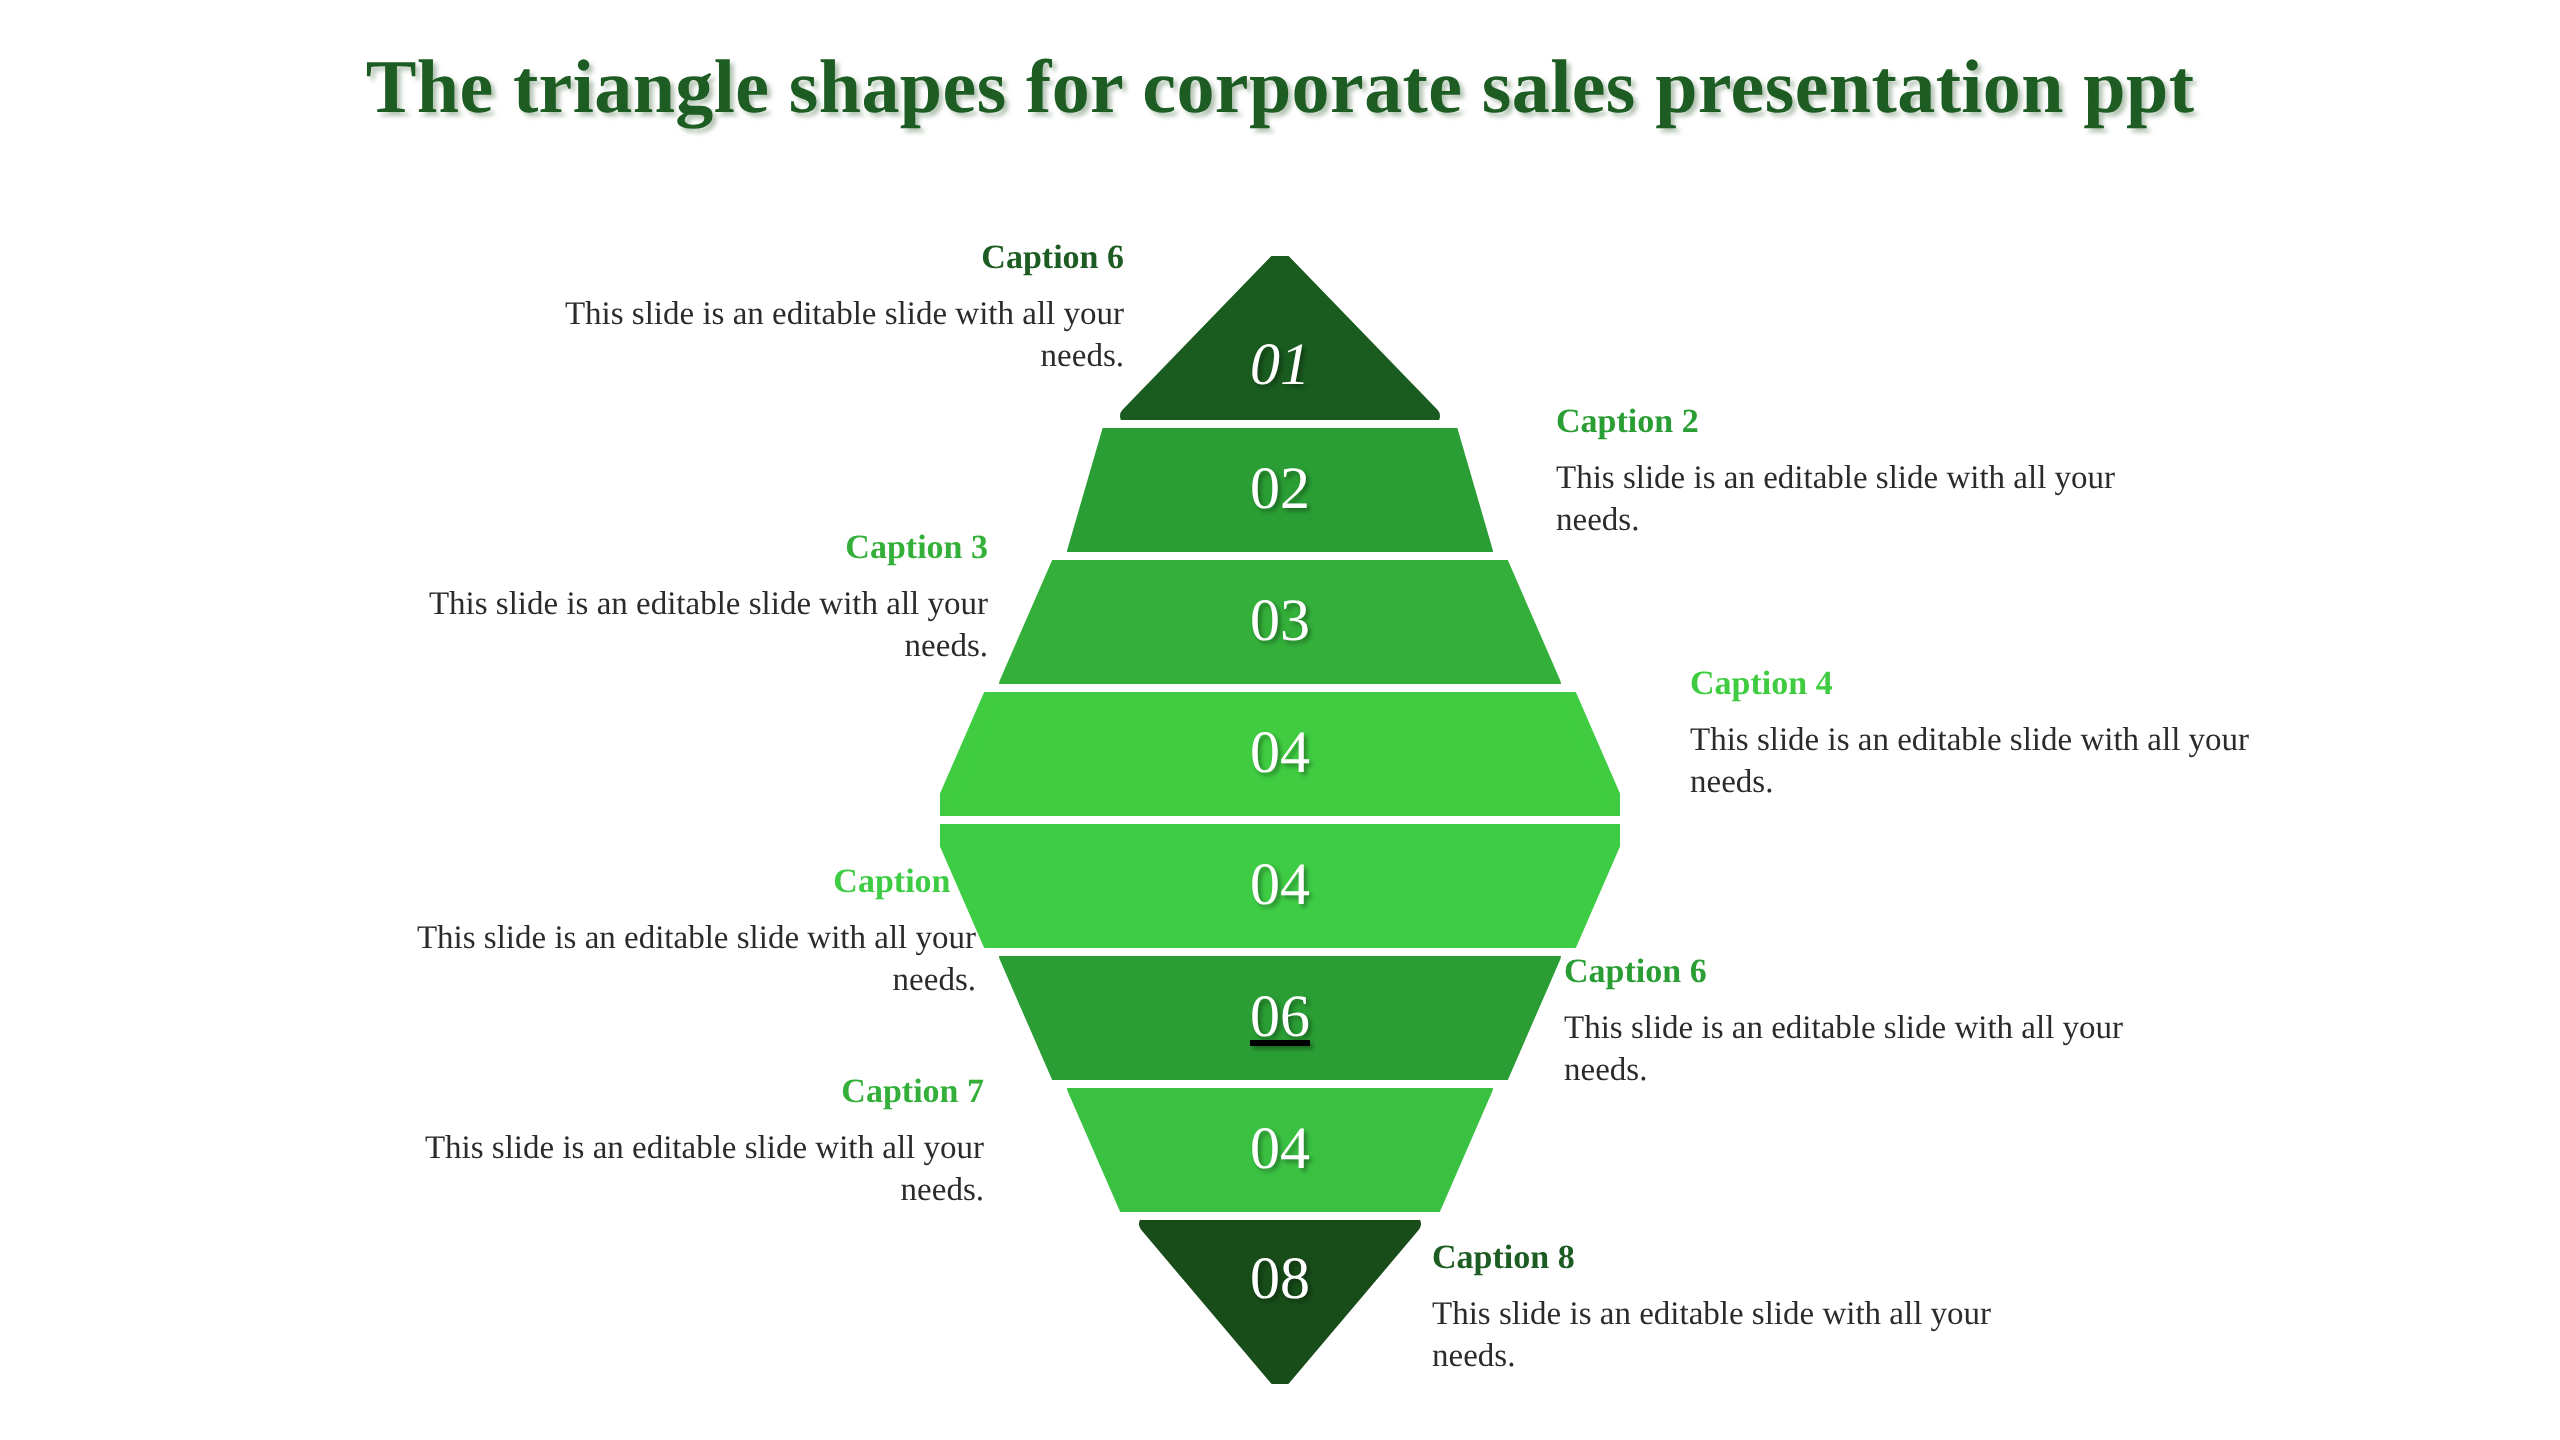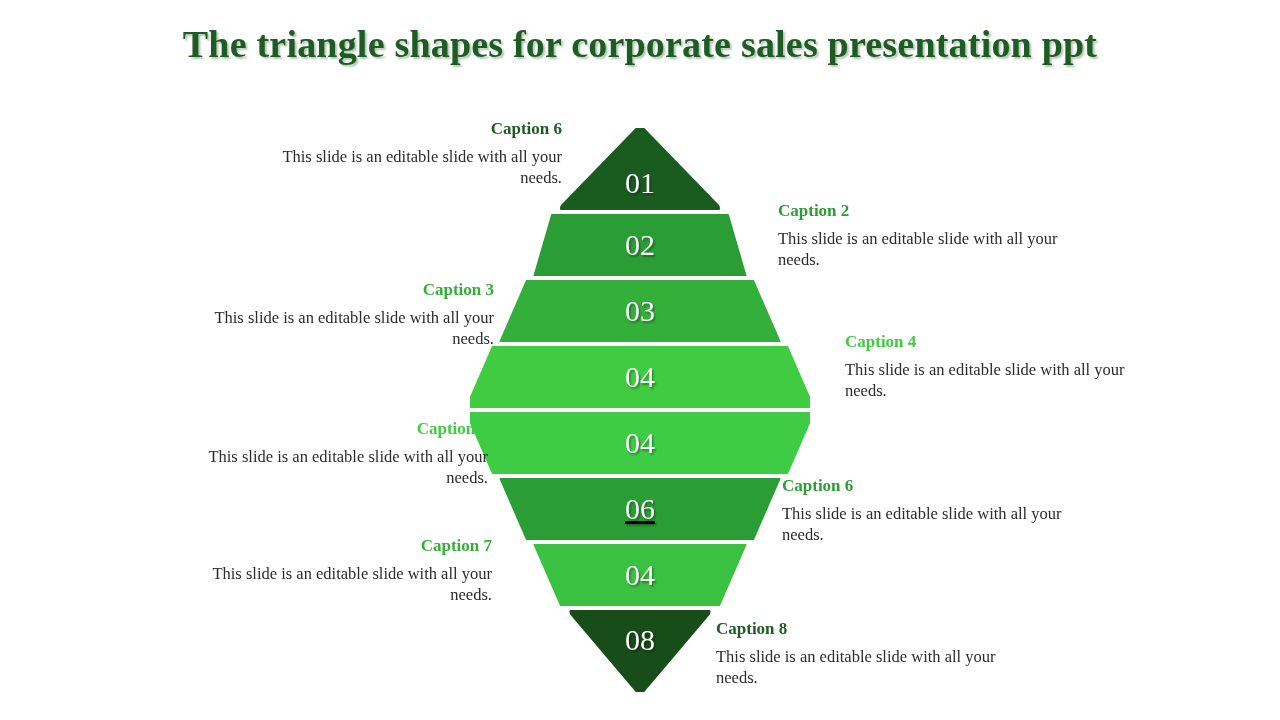--- a/index.html
+++ b/index.html
@@ -100,21 +100,21 @@
 
 <div id="slide">
 
   <div id="slide-title">The triangle shapes for corporate sales presentation ppt</div>
 
   <div id="funnel">
       <div class="seg" style="top: 0px; height: 82px;">
         <svg class="seg-shape" viewBox="0 0 340 82" preserveAspectRatio="none">
           <path d="M 170 2 L 245.5 80 L 94.5 80 Z" fill="#1a5c1f" stroke="#1a5c1f" stroke-width="9" stroke-linejoin="round" vector-effect="non-scaling-stroke"></path>
         </svg>
-        <span class="seg-num" style="margin-top: 27px;">01</span>
+        <span class="seg-num" style="margin-top: 27px; font-style: italic;">01</span>
       </div>
       <div class="seg" style="top: 86px; height: 62px;">
         <svg class="seg-shape" viewBox="0 0 340 62" preserveAspectRatio="none">
           <path d="M 86 0 L 254 0 L 272 62 L 68 62 Z" fill="#2a9e34" stroke="#2a9e34" stroke-width="9" stroke-linejoin="round" vector-effect="non-scaling-stroke"></path>
         </svg>
         <span class="seg-num">02</span>
       </div>
       <div class="seg" style="top: 152px; height: 62px;">
         <svg class="seg-shape" viewBox="0 0 340 62" preserveAspectRatio="none">
           <path d="M 61 0 L 279 0 L 306 62 L 34 62 Z" fill="#34b03a" stroke="#34b03a" stroke-width="9" stroke-linejoin="round" vector-effect="non-scaling-stroke"></path>
@@ -155,29 +155,29 @@
 
   <div id="captions-layer">
       <div class="caption left" style="left: 262px; top: 120px;">
         <div class="caption-title" style="color: rgb(29, 92, 34);">Caption 6</div>
         <div class="caption-body" style="color: rgb(43, 43, 43);">This slide is an editable slide with all your needs.</div>
       </div>
       <div class="caption right" style="left: 778px; top: 202px;">
         <div class="caption-title" style="color: rgb(42, 158, 52);">Caption 2</div>
         <div class="caption-body" style="color: rgb(43, 43, 43);">This slide is an editable slide with all your needs.</div>
       </div>
-      <div class="caption left" style="left: 194px; top: 265px; margin-top: 16px;">
+      <div class="caption left" style="left: 194px; top: 265px;">
         <div class="caption-title" style="color: rgb(52, 176, 58);">Caption 3</div>
         <div class="caption-body" style="color: rgb(43, 43, 43);">This slide is an editable slide with all your needs.</div>
       </div>
       <div class="caption right" style="left: 845px; top: 333px;">
         <div class="caption-title" style="color: rgb(63, 204, 65);">Caption 4</div>
         <div class="caption-body" style="color: rgb(43, 43, 43);">This slide is an editable slide with all your needs.</div>
       </div>
-      <div class="caption left" style="left: 188px; top: 420px;">
+      <div class="caption left" style="left: 188px; top: 432px;">
         <div class="caption-title" style="color: rgb(62, 204, 69);">Caption 5</div>
         <div class="caption-body" style="color: rgb(43, 43, 43);">This slide is an editable slide with all your needs.</div>
       </div>
       <div class="caption right" style="left: 782px; top: 477px;">
         <div class="caption-title" style="color: rgb(42, 158, 52);">Caption 6</div>
         <div class="caption-body" style="color: rgb(43, 43, 43);">This slide is an editable slide with all your needs.</div>
       </div>
       <div class="caption left" style="left: 192px; top: 537px;">
         <div class="caption-title" style="color: rgb(52, 176, 58);">Caption 7</div>
         <div class="caption-body" style="color: rgb(43, 43, 43);">This slide is an editable slide with all your needs.</div>

